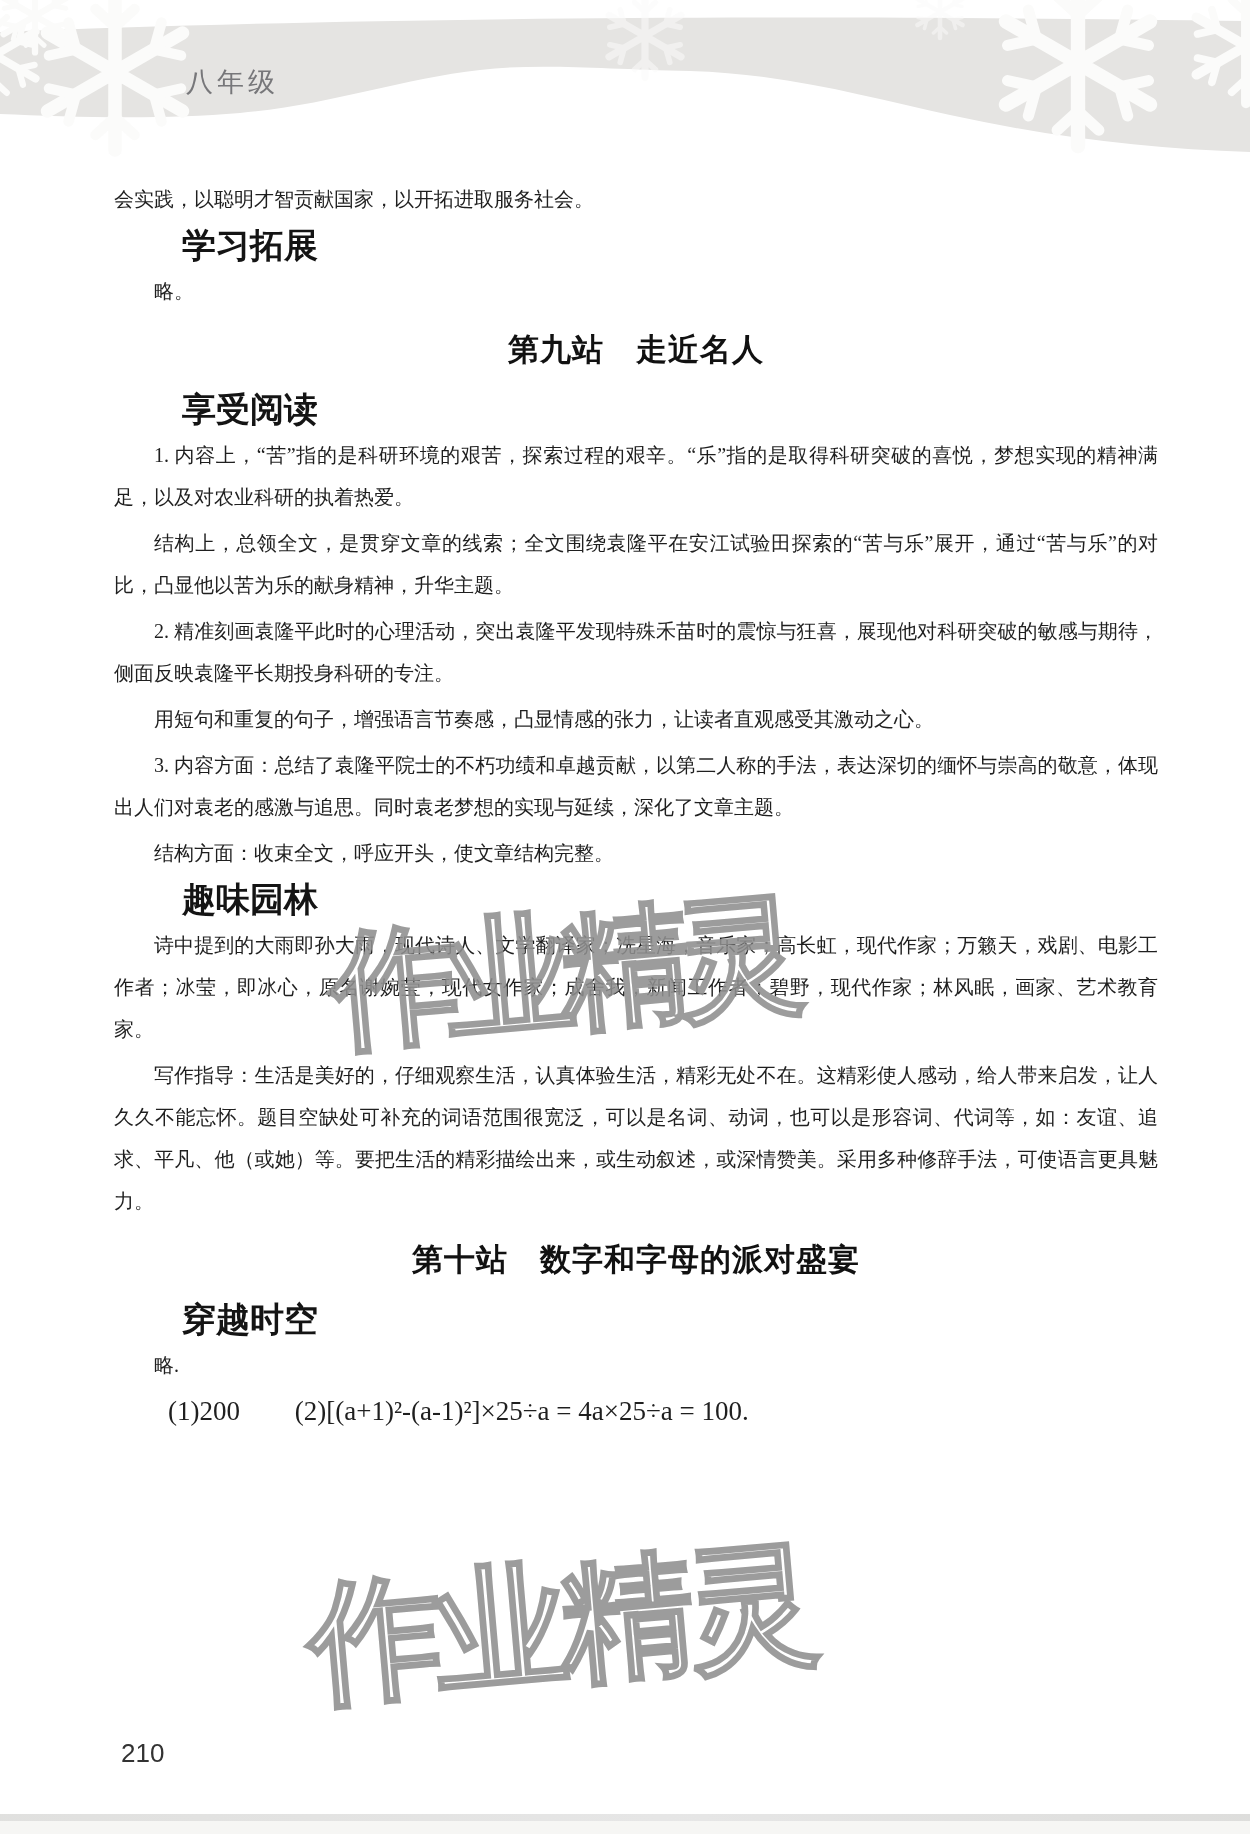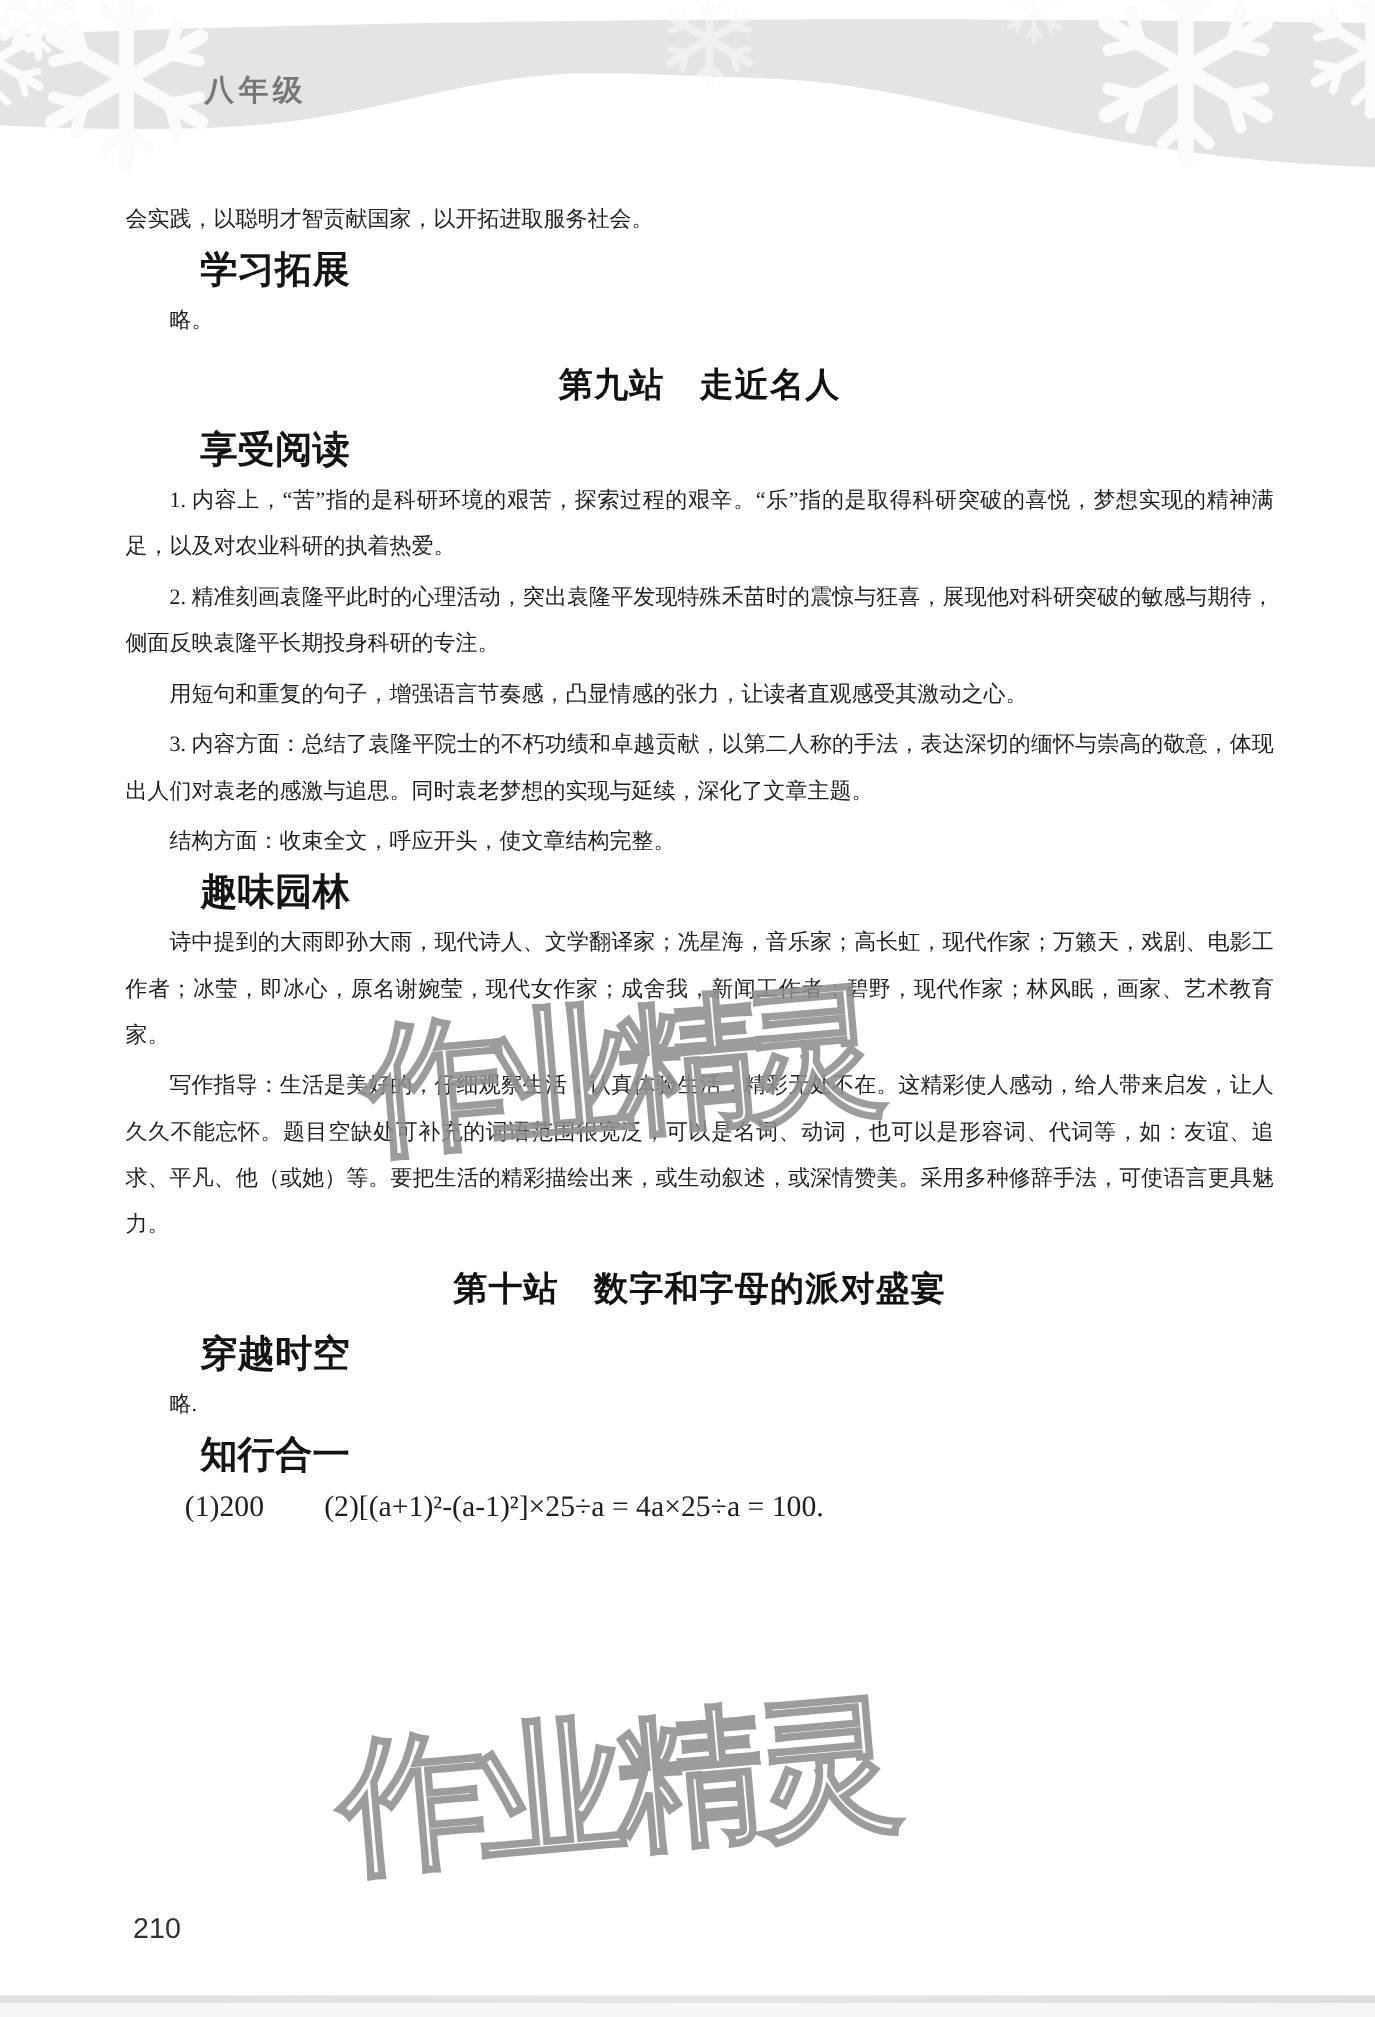--- a/index.html
+++ b/index.html
@@ -7,21 +7,21 @@
     width: 1250px; height: 1834px;
     background: #ffffff;
     position: relative;
     overflow: hidden;
     font-family: "Liberation Serif", "DejaVu Serif", serif;
     color: #1f1f1f;
   }
   .page { position: absolute; inset: 0; }
 
   
-  .header { position: absolute; left: 0; top: 0; width: 1250px; height: 170px; font-weight: bold; }
+  .header { position: absolute; left: 0; top: 0; width: 1250px; height: 170px; }
   .header svg { position: absolute; left: 0; top: 0; }
   .grade {
     position: absolute; left: 186px; top: 64px;
     font-family: "Liberation Sans", sans-serif;
     font-size: 27px; color: #77777a; letter-spacing: 4px;
   }
 
   
   .content {
     position: absolute; left: 114px; top: 178px; width: 1044px;
@@ -113,39 +113,39 @@
 
     <h3 class="subhead">学习拓展</h3>
 
     <p class="body">略。</p>
 
     <h2 class="station">第九站　走近名人</h2>
 
     <h3 class="subhead">享受阅读</h3>
 
     <p class="body">1. 内容上，“苦”指的是科研环境的艰苦，探索过程的艰辛。“乐”指的是取得科研突破的喜悦，梦想实现的精神满足，以及对农业科研的执着热爱。</p>
+    <p class="body">结构上，总领全文，是贯穿文章的线索；全文围绕袁隆平在安江试验田探索的“苦与乐”展开，通过“苦与乐”的对比，凸显他以苦为乐的献身精神，升华主题。</p>
     <p class="body">2. 精准刻画袁隆平此时的心理活动，突出袁隆平发现特殊禾苗时的震惊与狂喜，展现他对科研突破的敏感与期待，侧面反映袁隆平长期投身科研的专注。</p>
     <p class="body">用短句和重复的句子，增强语言节奏感，凸显情感的张力，让读者直观感受其激动之心。</p>
     <p class="body">3. 内容方面：总结了袁隆平院士的不朽功绩和卓越贡献，以第二人称的手法，表达深切的缅怀与崇高的敬意，体现出人们对袁老的感激与追思。同时袁老梦想的实现与延续，深化了文章主题。</p>
     <p class="body">结构方面：收束全文，呼应开头，使文章结构完整。</p>
 
     <h3 class="subhead">趣味园林</h3>
 
     <p class="body">诗中提到的大雨即孙大雨，现代诗人、文学翻译家；冼星海，音乐家；高长虹，现代作家；万籁天，戏剧、电影工作者；冰莹，即冰心，原名谢婉莹，现代女作家；成舍我，新闻工作者；碧野，现代作家；林风眠，画家、艺术教育家。</p>
 
 
     <p class="body">写作指导：生活是美好的，仔细观察生活，认真体验生活，精彩无处不在。这精彩使人感动，给人带来启发，让人久久不能忘怀。题目空缺处可补充的词语范围很宽泛，可以是名词、动词，也可以是形容词、代词等，如：友谊、追求、平凡、他（或她）等。要把生活的精彩描绘出来，或生动叙述，或深情赞美。采用多种修辞手法，可使语言更具魅力。</p>
 
     <h2 class="station">第十站　数字和字母的派对盛宴</h2>
 
     <h3 class="subhead">穿越时空</h3>
 
     <p class="body">略.</p>
 
-    <h3 class="subhead">知行合一</h3>
 
     <p class="math-line">
       <span class="part1">(1)200</span>
       <span class="part2">(2)[(a+1)²-(a-1)²]×25÷a = 4a×25÷a = 100.</span>
     </p>
 
   </main>
 
   <svg class="wm wm1" width="560" height="240" viewBox="0 0 560 240">
     <text x="280" y="120" text-anchor="middle" dominant-baseline="central" font-family="Liberation Sans, sans-serif" font-weight="bold" font-size="130" letter-spacing="-15" fill="none" stroke="#8f8f8f" stroke-width="2.5" transform="rotate(-5 280 120)">作业精灵</text>

